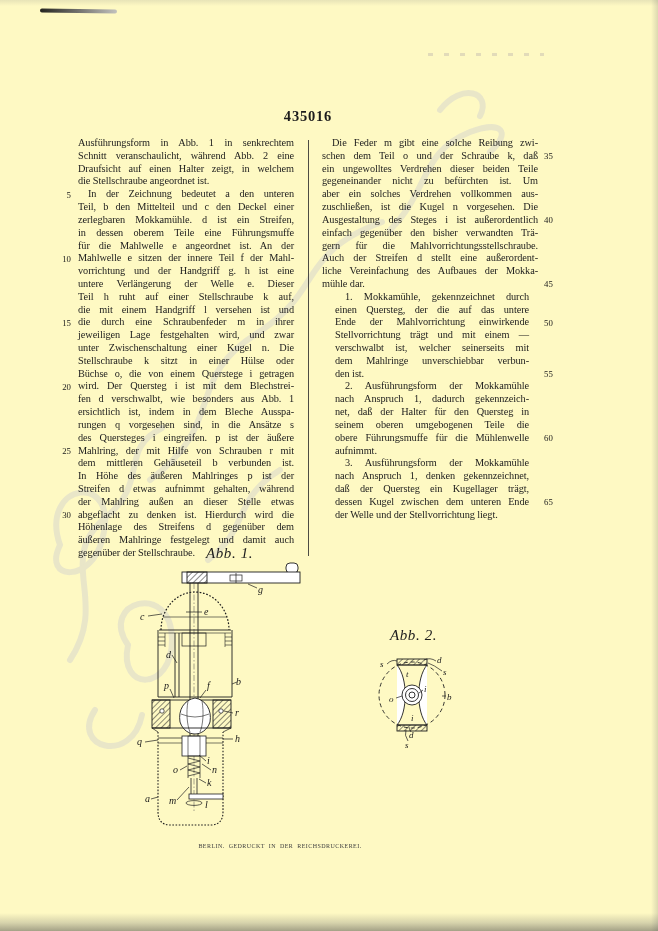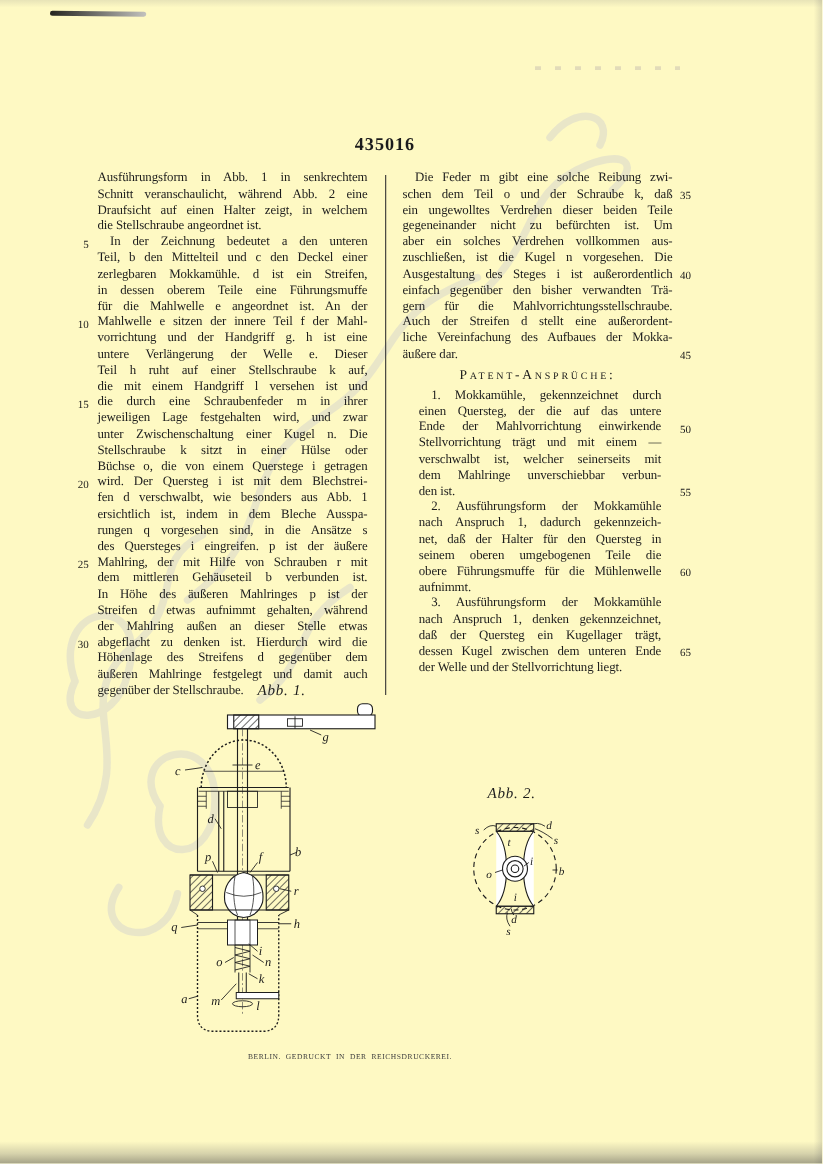--- a/index.html
+++ b/index.html
@@ -31,21 +31,21 @@
   .line.ind{text-indent:10px;}
   .lnum{position:absolute;left:100%;margin-left:6px;top:.5px;font-size:8.8px;
         letter-spacing:0;text-indent:0;}
   .col-left .lnum{left:auto;margin-left:0;right:100%;margin-right:7px;}
   .divider{position:absolute;left:308px;top:140px;width:1px;height:416px;background:#2e2e2e;opacity:.85;z-index:2;}
   .claims-heading{height:15px;margin:3px 0 2px 0;text-align:center;text-align-last:center;
         font-variant:small-caps;letter-spacing:2.2px;font-size:10.8px;}
   .claims{padding:0 9px 0 13px;}
   .claims .lnum{margin-left:15px;}
   
-  .fig-caption{position:absolute;font-style:italic;font-size:12px;letter-spacing:.6px;z-index:2;}
+  .fig-caption{position:absolute;font-style:italic;font-size:15px;letter-spacing:.6px;z-index:2;}
   #cap1{left:206px;top:545px;}
   #cap2{left:390px;top:627px;}
   .figsvg{position:absolute;z-index:2;}
   #fig1{left:136px;top:560px;}
   #fig2{left:362px;top:648px;}
   svg text{font-family:"Liberation Serif",serif;font-style:italic;font-size:10px;fill:#1b1b1b;}
   svg .sm{font-size:9px;}
   
   .imprint{position:absolute;left:175px;top:843px;width:210px;text-align:center;
         font-size:6px;letter-spacing:.45px;word-spacing:2px;color:#3e3e3e;z-index:2;}
@@ -209,24 +209,23 @@
         <div class="line">
         <span class="lnum"></span><span>gern für die Mahlvorrichtungsstellschraube.</span>
       </div>
         <div class="line">
         <span class="lnum"></span><span>Auch der Streifen d stellt eine außerordent-</span>
       </div>
         <div class="line">
         <span class="lnum"></span><span>liche Vereinfachung des Aufbaues der Mokka-</span>
       </div>
         <div class="line end">
-        <span class="lnum">45</span><span>äußere dar.</span>
-      </div>
-      </div>
-    <div class="claims-heading">Patent-Ansprüche:</div>
+        <span class="lnum">45</span><span>mühle dar.</span>
+      </div>
+      </div>
     <div class="claims">
         <div class="line ind">
         <span class="lnum"></span><span>1. Mokkamühle, gekennzeichnet durch</span>
       </div>
         <div class="line">
         <span class="lnum"></span><span>einen Quersteg, der die auf das untere</span>
       </div>
         <div class="line">
         <span class="lnum">50</span><span>Ende der Mahlvorrichtung einwirkende</span>
       </div>

